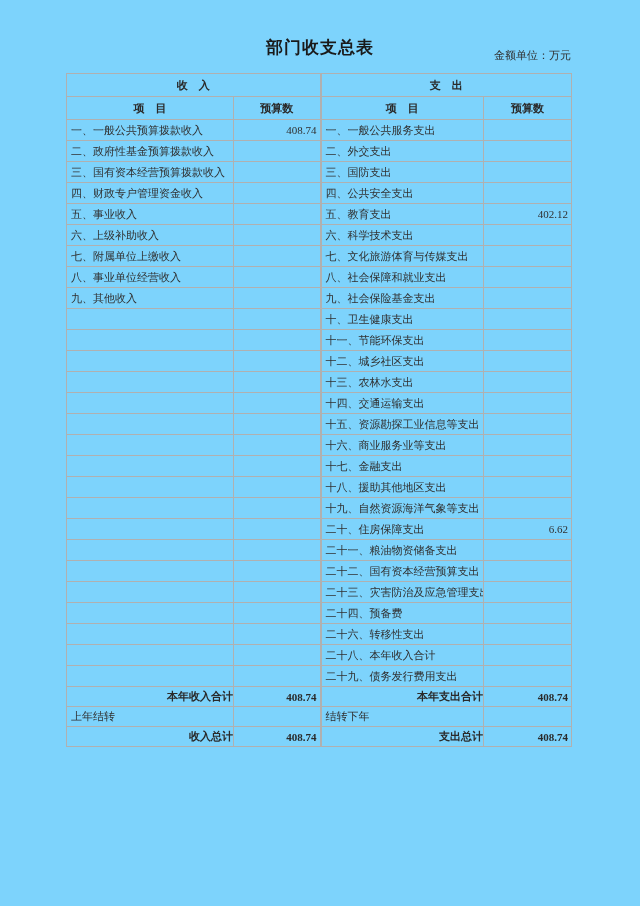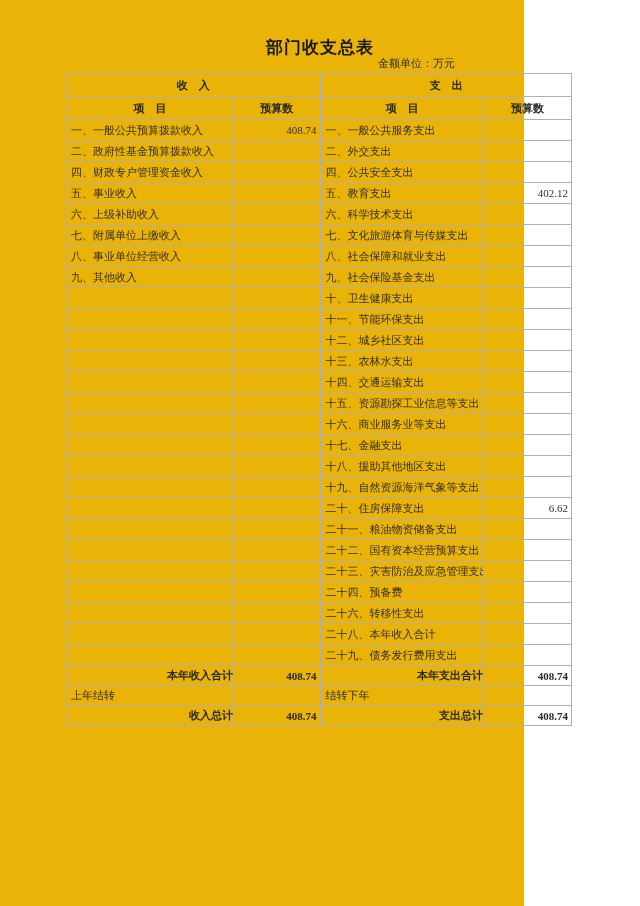--- a/index.html
+++ b/index.html
@@ -5,32 +5,32 @@
   * { margin: 0; padding: 0; box-sizing: border-box; }
   html, body { background: #ffffff; }
   body {
     width: 640px; height: 906px;
     font-family: "Liberation Serif", "DejaVu Serif", serif;
     color: #303030;
     position: relative;
   }
   .page {
     position: absolute; left: 0; top: 0;
-    width: 524px; height: 906px;
-    background: #eab308;
+    width: 640px; height: 906px;
+    background: #7dd3fc;
     padding-left: 24px;
   }
   .title {
     position: absolute; left: 0; top: 36px; width: 640px;
     text-align: center;
     font-size: 17px; font-weight: bold; color: #1a1a1a;
     letter-spacing: 1px;
   }
   .unit-note {
-    position: absolute; top: 56px; right: 69px;
+    position: absolute; top: 48px; right: 69px;
     font-size: 11px; color: #303030;
   }
   table.budget-table {
     position: absolute; left: 66px; top: 73px;
     width: 505px;
     border-collapse: collapse;
     table-layout: fixed;
     border-radius: 17px;
   }
   table.budget-table th, table.budget-table td {
@@ -91,20 +91,26 @@
           <td class="item exp-divider">一、一般公共服务支出</td>
           <td class="num"></td>
         </tr>
         <tr>
           <td class="item">二、政府性基金预算拨款收入</td>
           <td class="num"></td>
           <td class="item exp-divider">二、外交支出</td>
           <td class="num"></td>
         </tr>
         <tr>
+          <td class="item">三、国有资本经营预算拨款收入</td>
+          <td class="num"></td>
+          <td class="item exp-divider">三、国防支出</td>
+          <td class="num"></td>
+        </tr>
+        <tr>
           <td class="item">四、财政专户管理资金收入</td>
           <td class="num"></td>
           <td class="item exp-divider">四、公共安全支出</td>
           <td class="num"></td>
         </tr>
         <tr>
           <td class="item">五、事业收入</td>
           <td class="num"></td>
           <td class="item exp-divider">五、教育支出</td>
           <td class="num">402.12</td>

